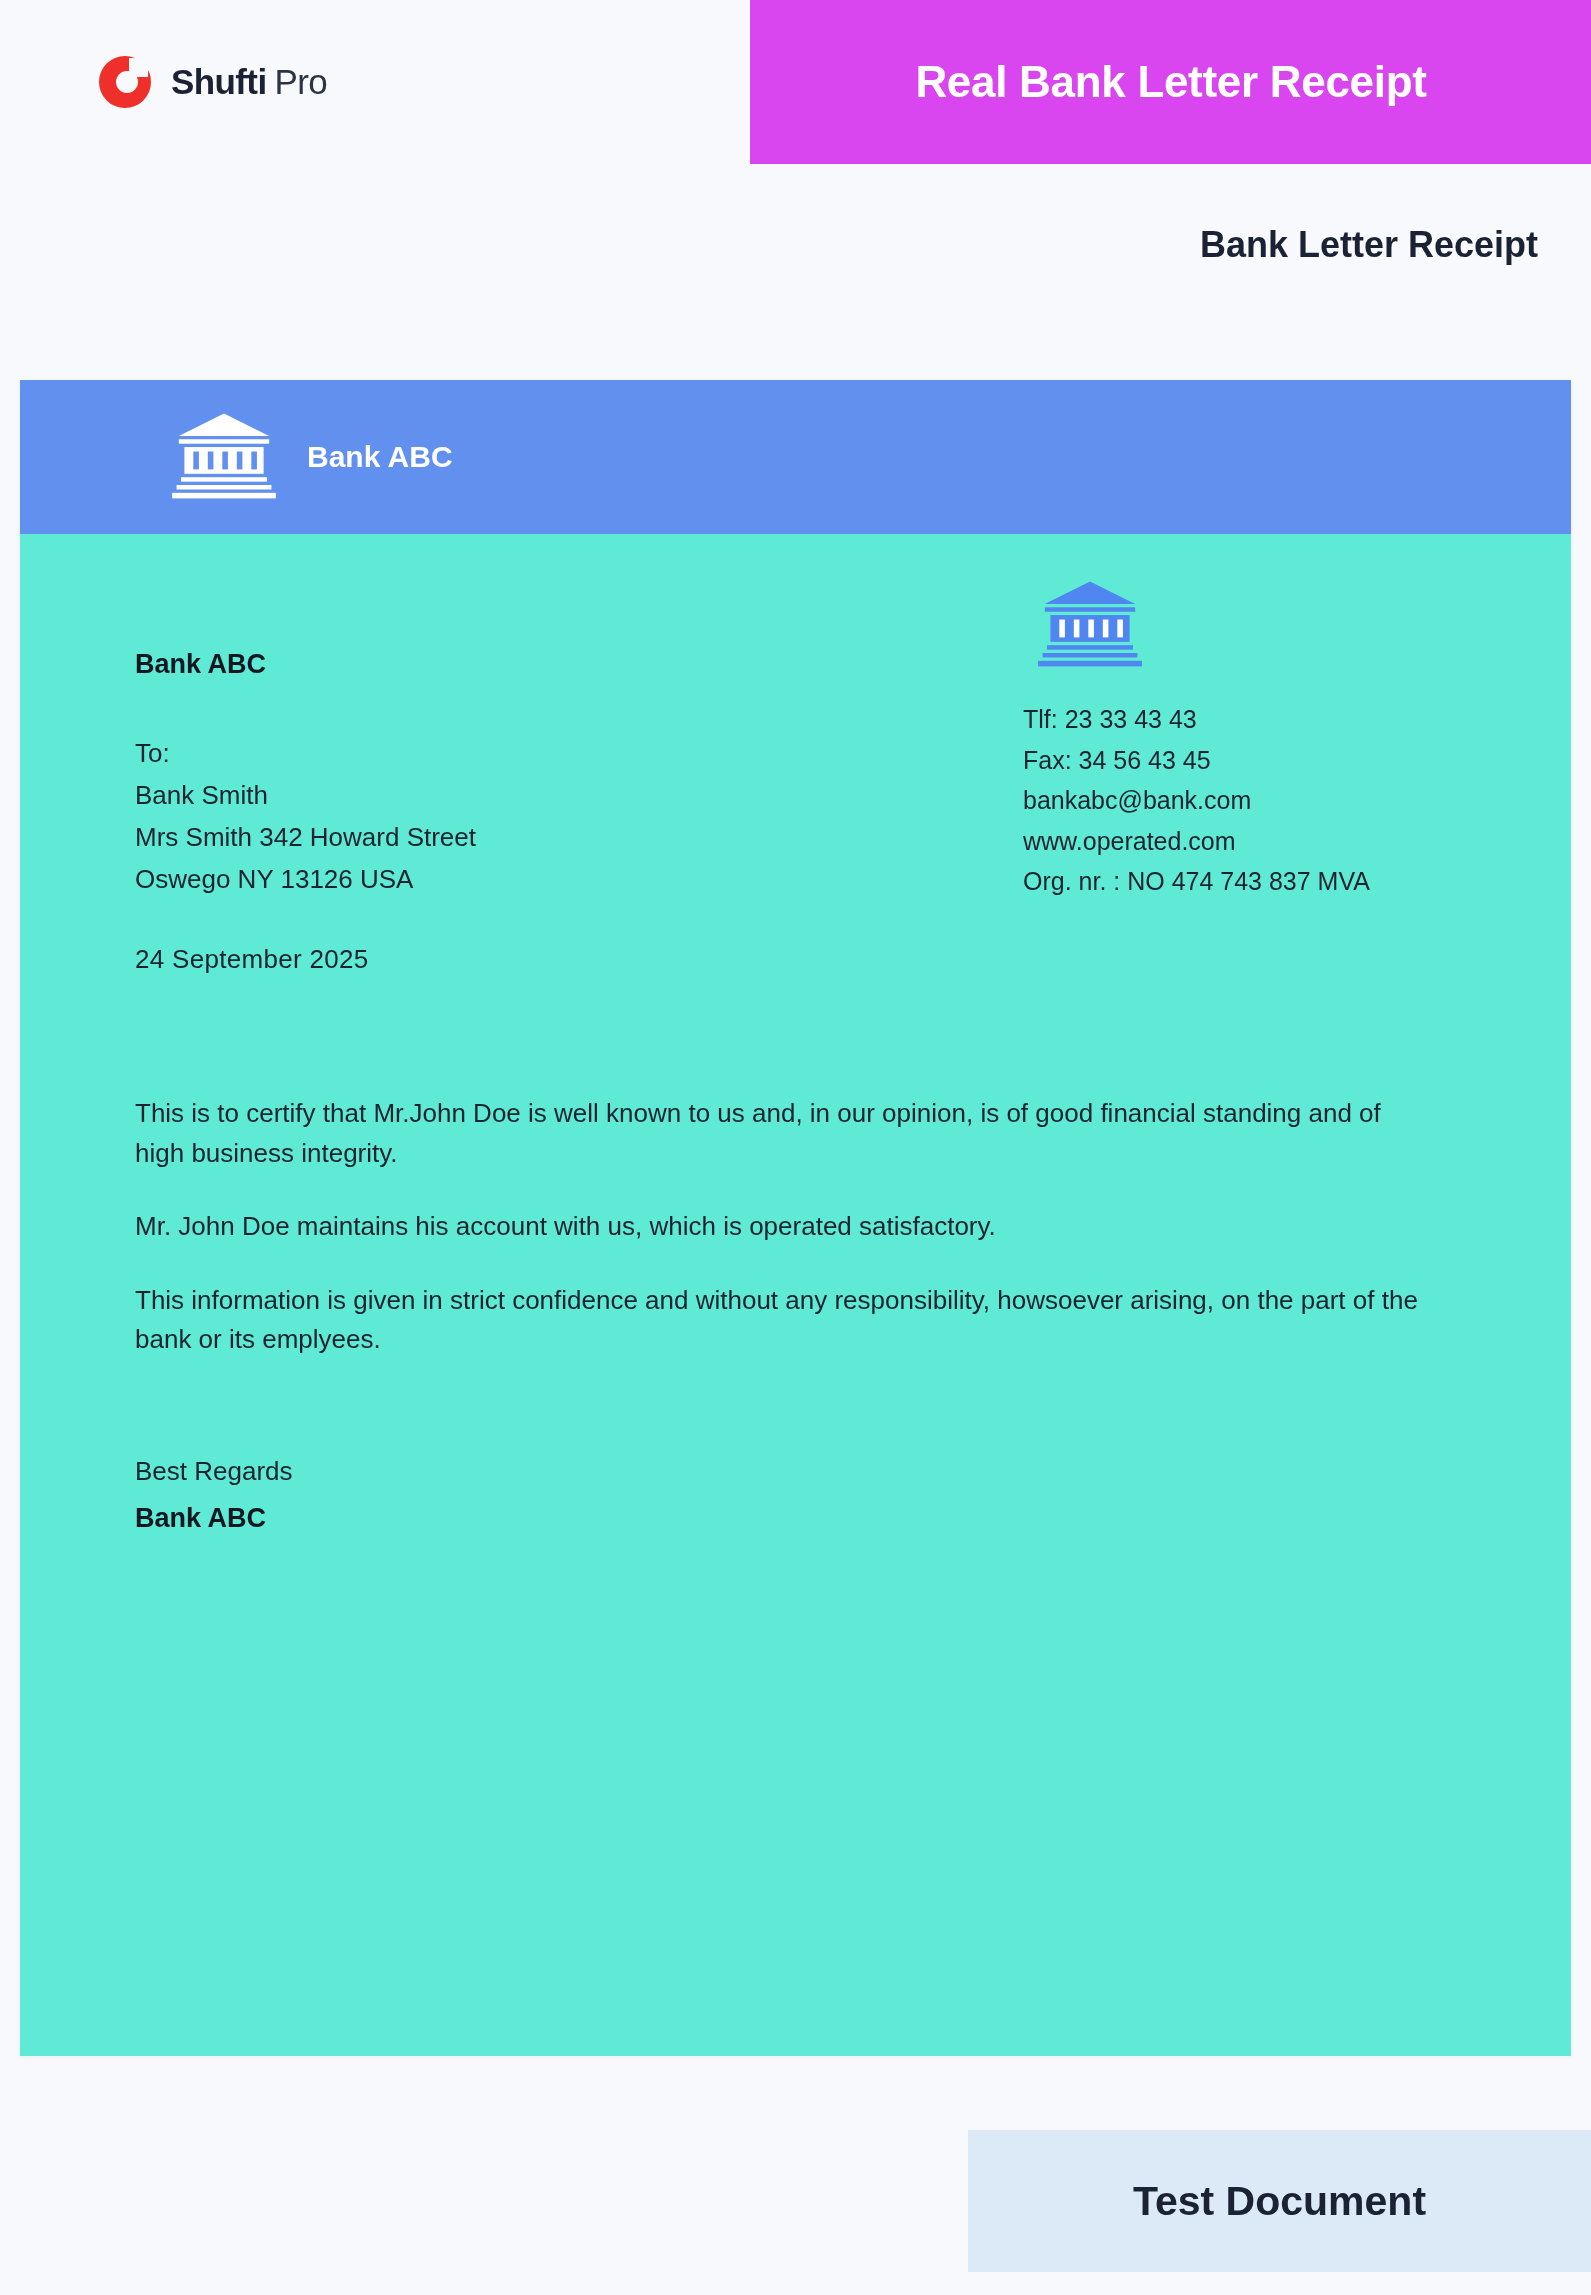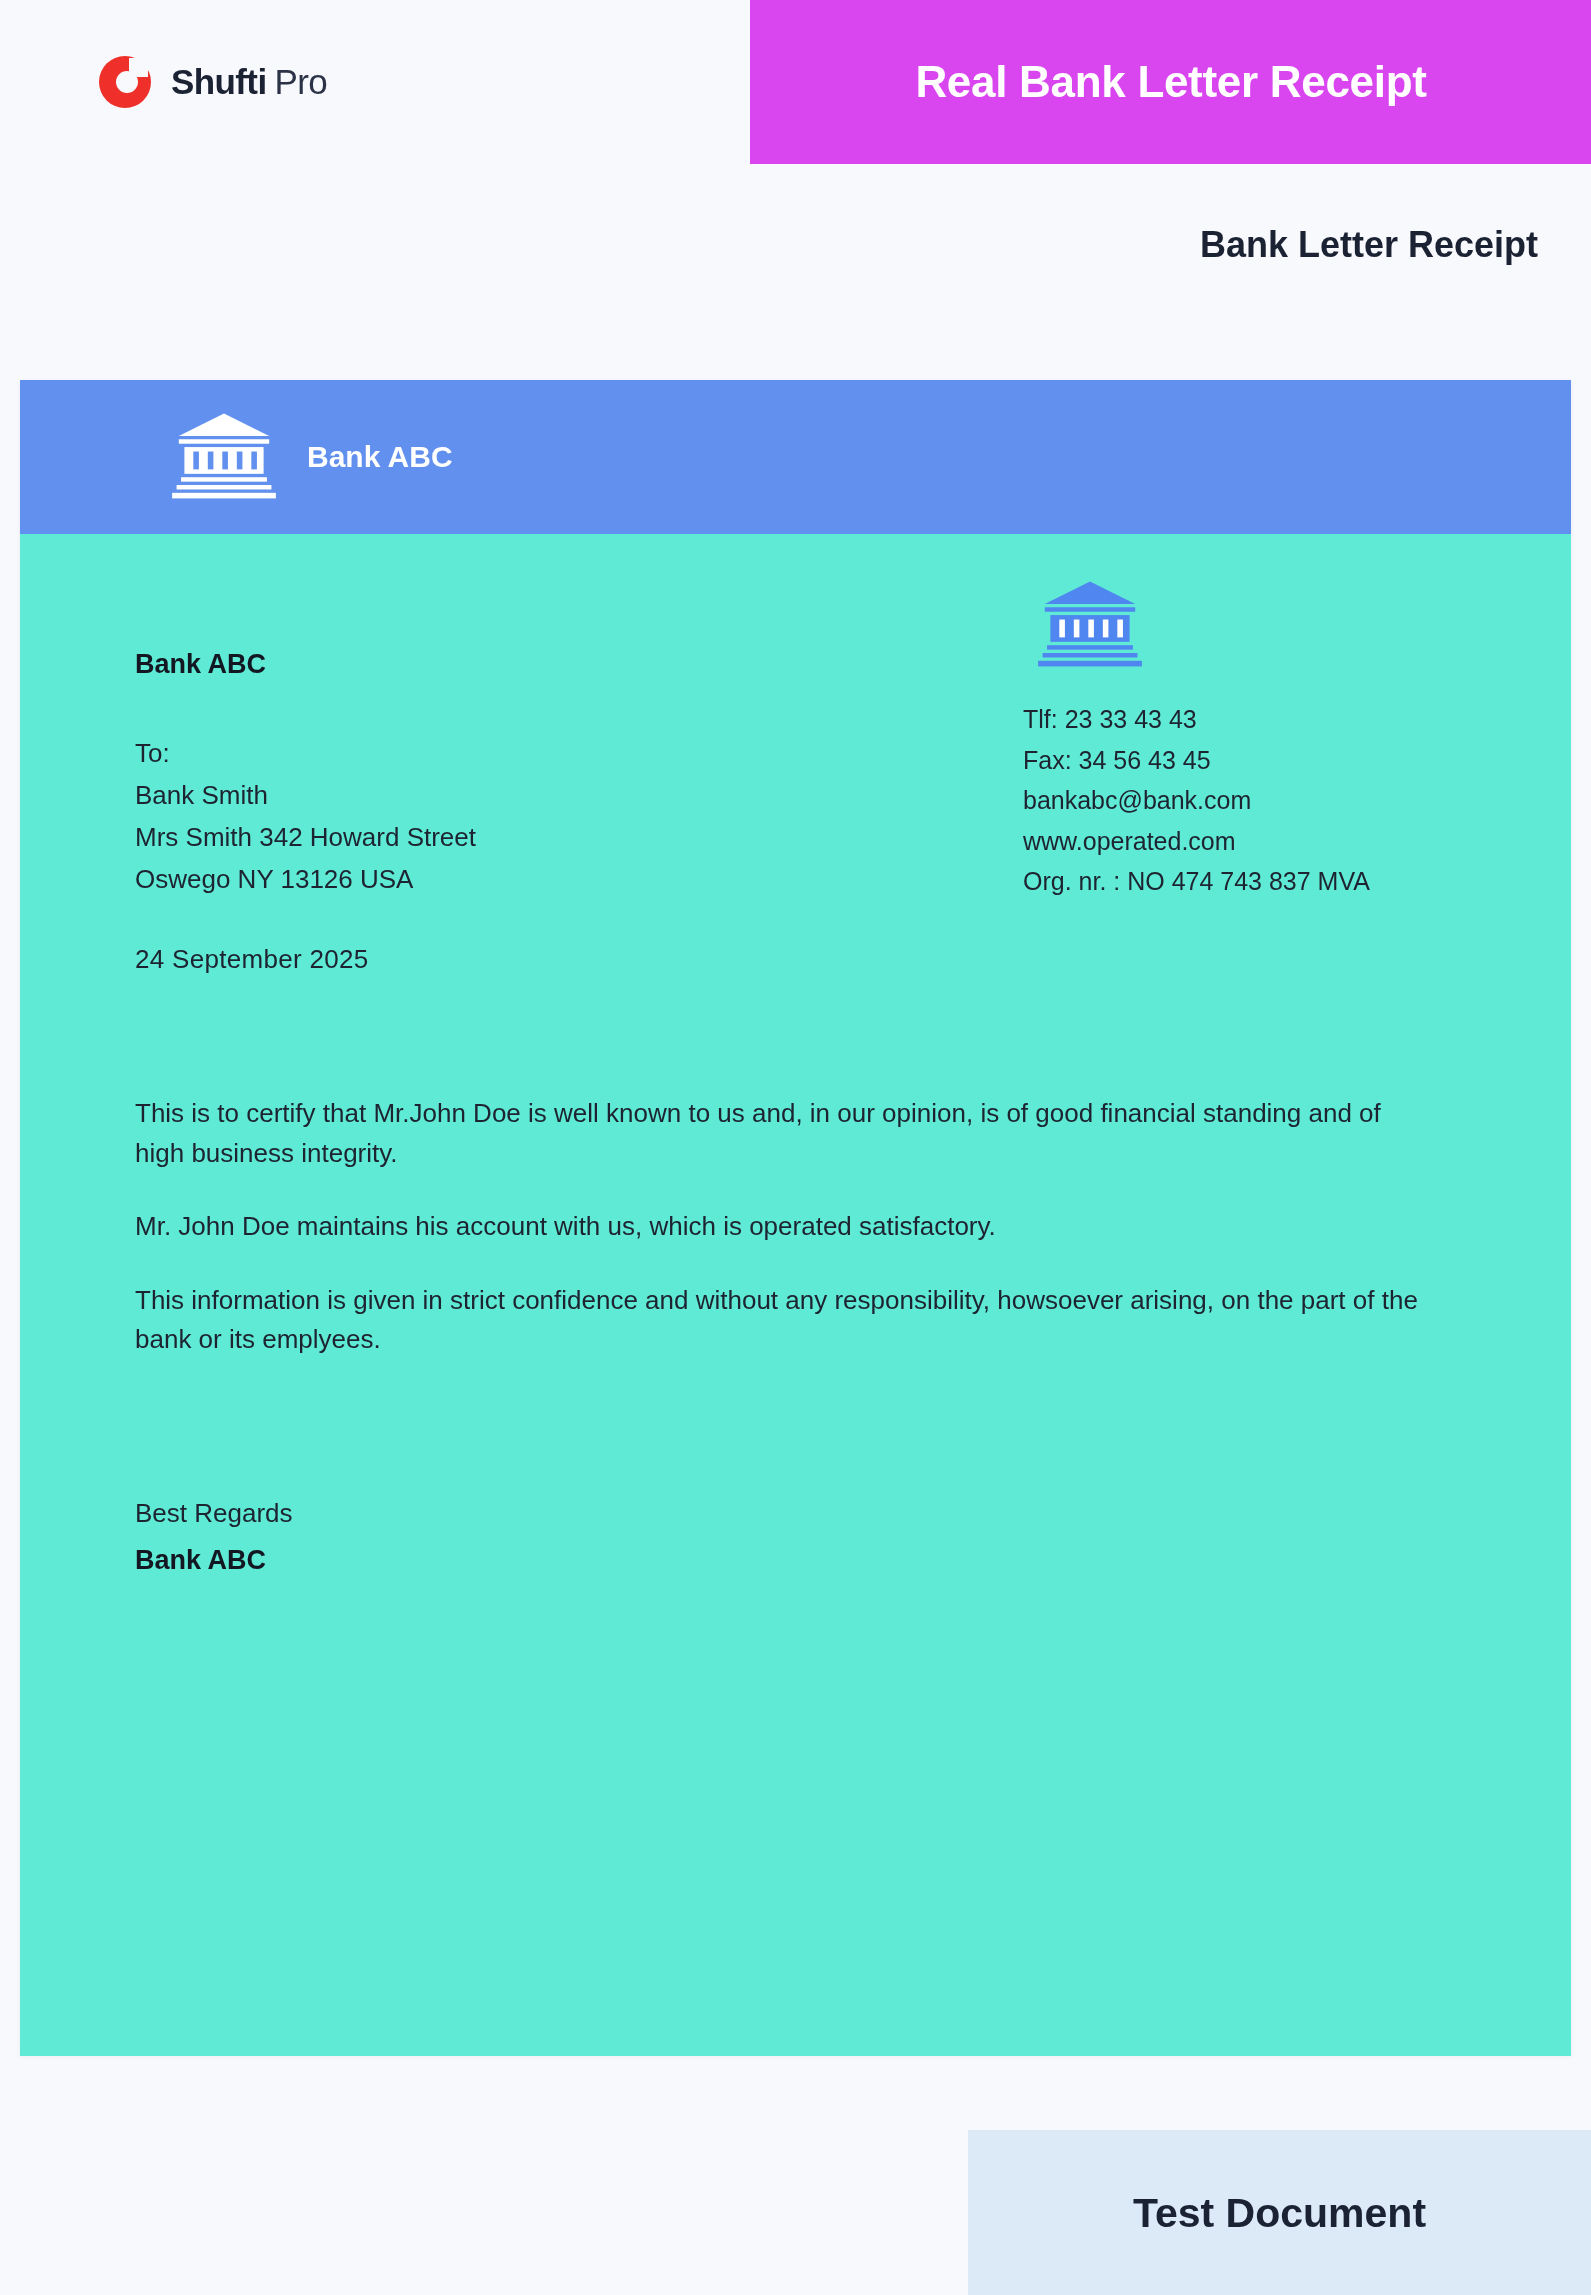--- a/index.html
+++ b/index.html
@@ -188,40 +188,40 @@
   .paragraphs p {
     font-size: 26px;
     line-height: 1.52;
     color: #1d2330;
     margin-bottom: 34px;
   }
 
   .signoff {
     position: absolute;
     left: 115px;
-    top: 964px;
+    top: 922px;
   }
   .signoff .regards {
     font-size: 26px;
     color: #1d2330;
     margin-bottom: 15.7px;
   }
   .signoff .sig-bank {
     font-size: 27px;
     font-weight: 700;
     color: #121722;
   }
 
   
   .footer-badge {
     position: absolute;
     left: 968px;
     top: 2130px;
     width: 623px;
-    height: 166px;
+    height: 142px;
     background: #dceaf8;
     display: flex;
     align-items: center;
     justify-content: center;
   }
   .footer-badge-text {
     font-size: 41px;
     font-weight: 700;
     color: #1b2233;
   }

